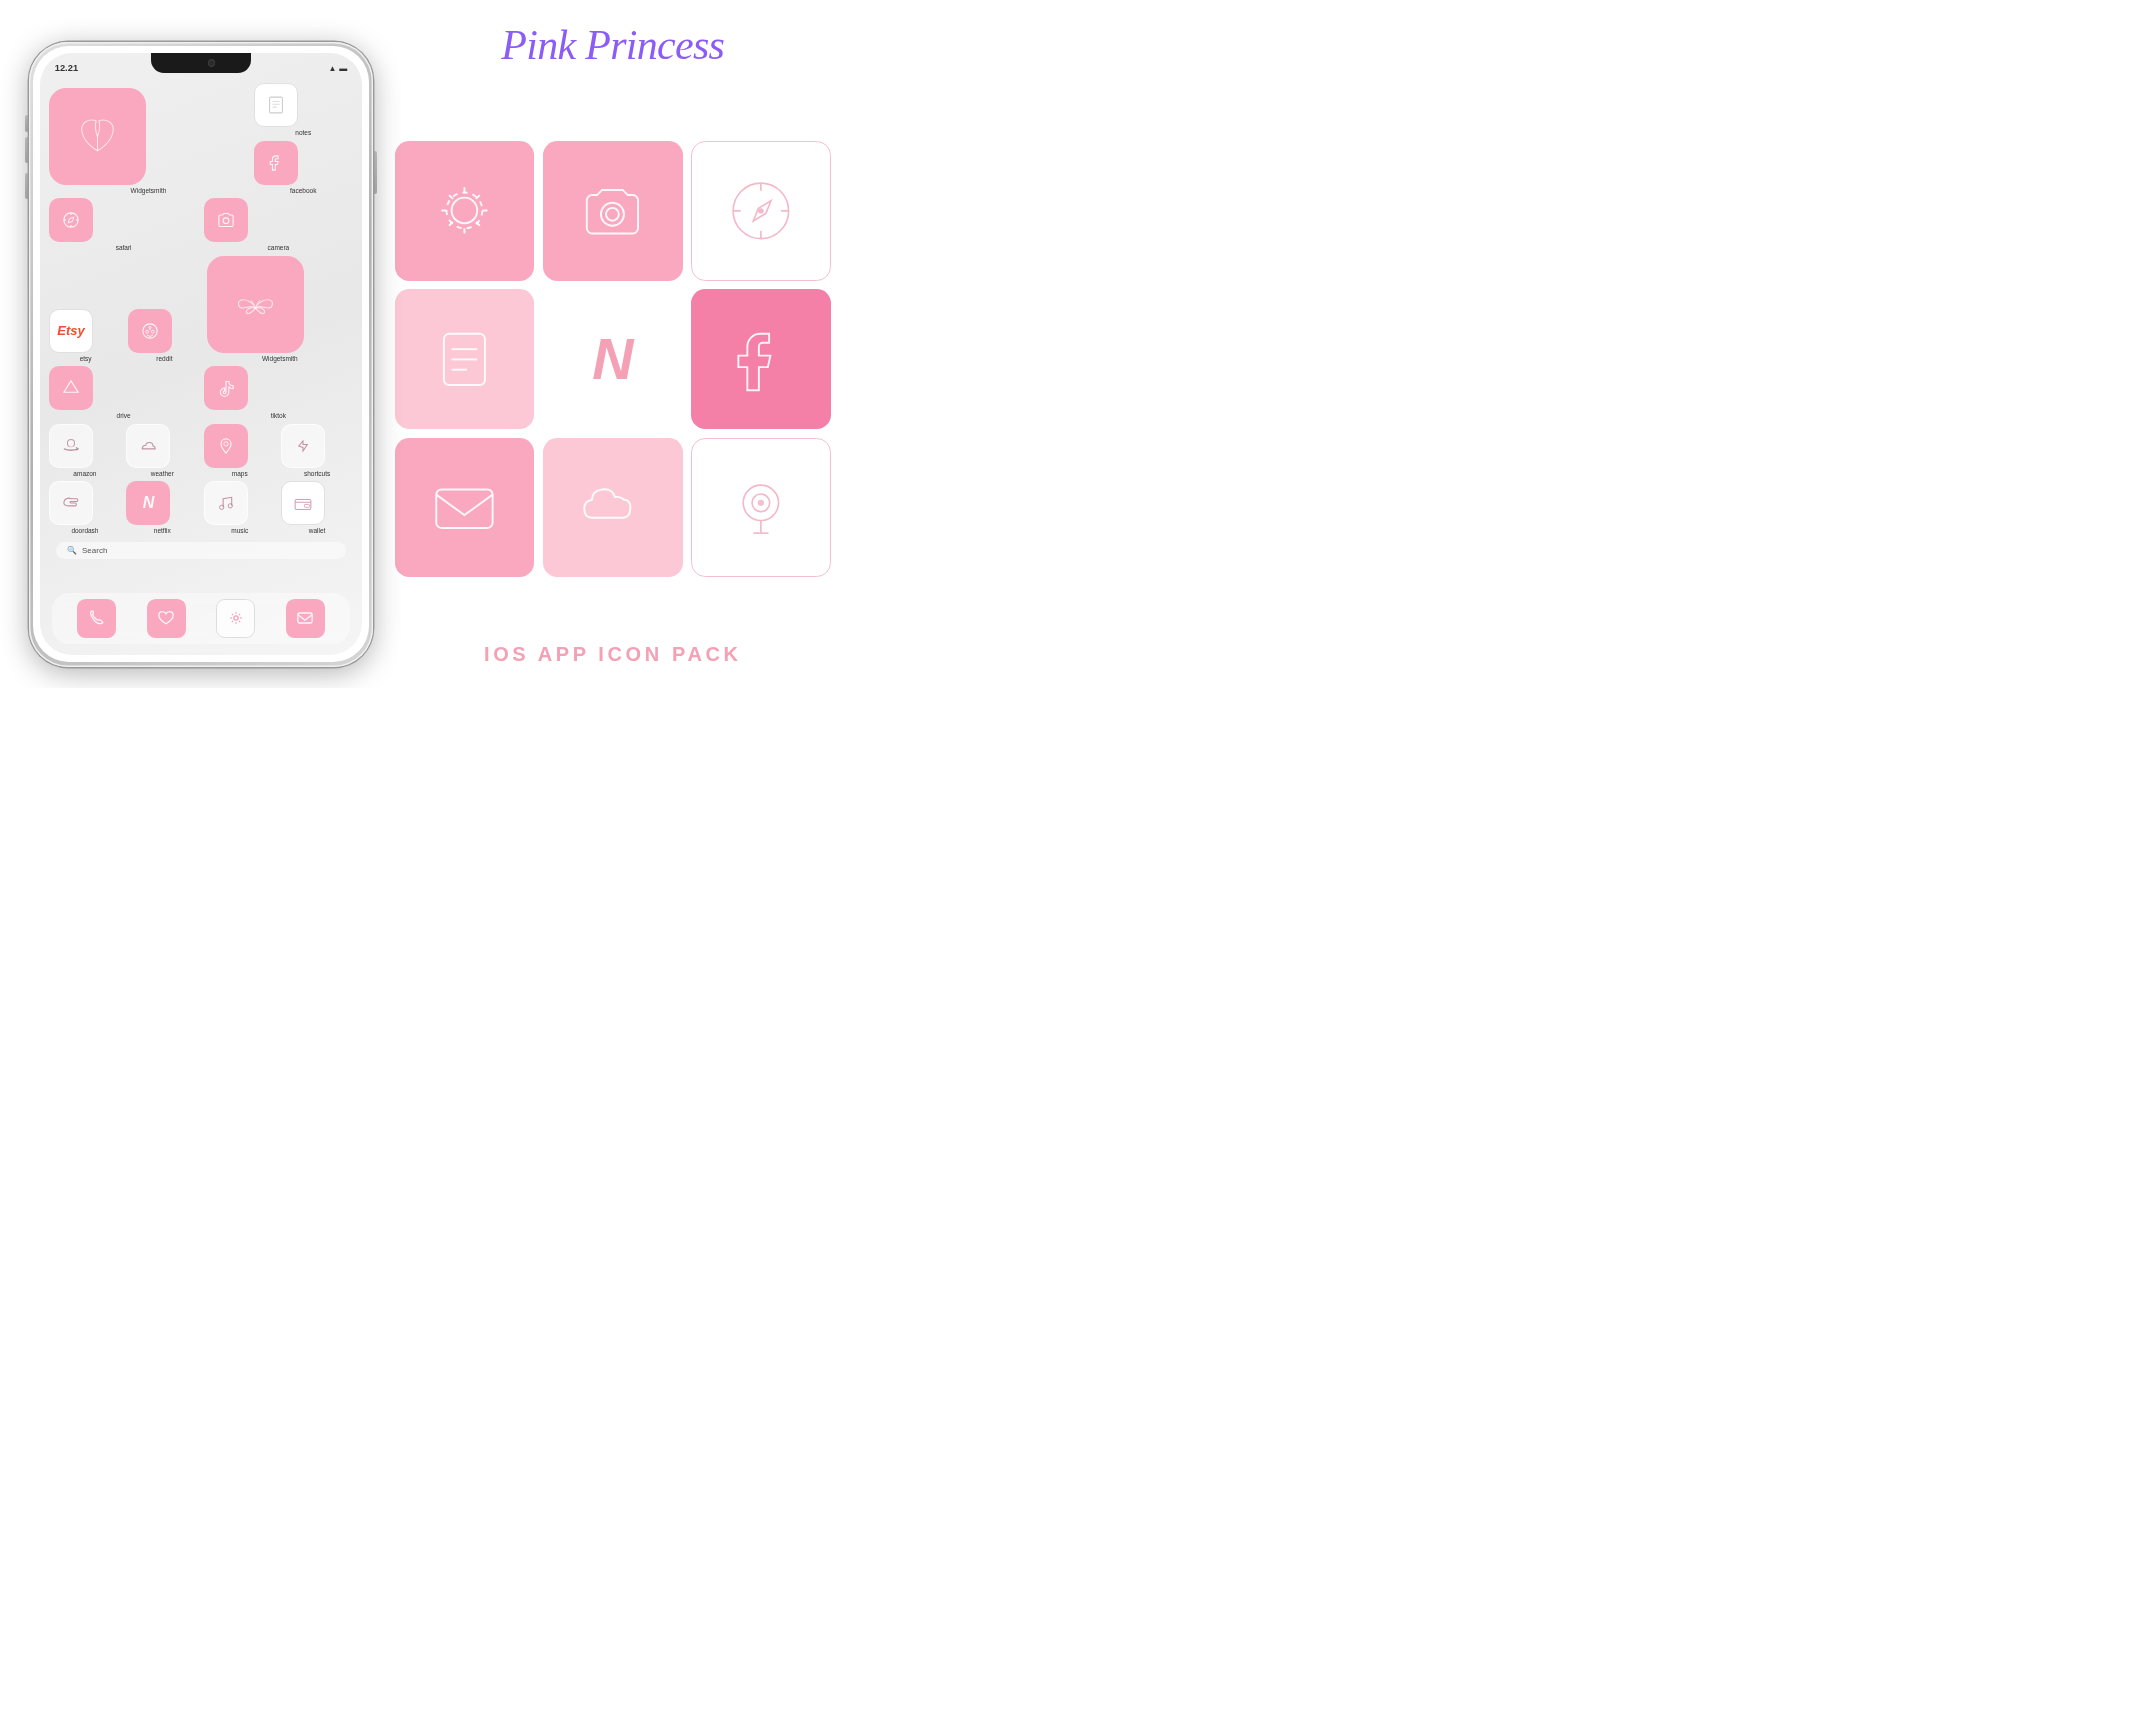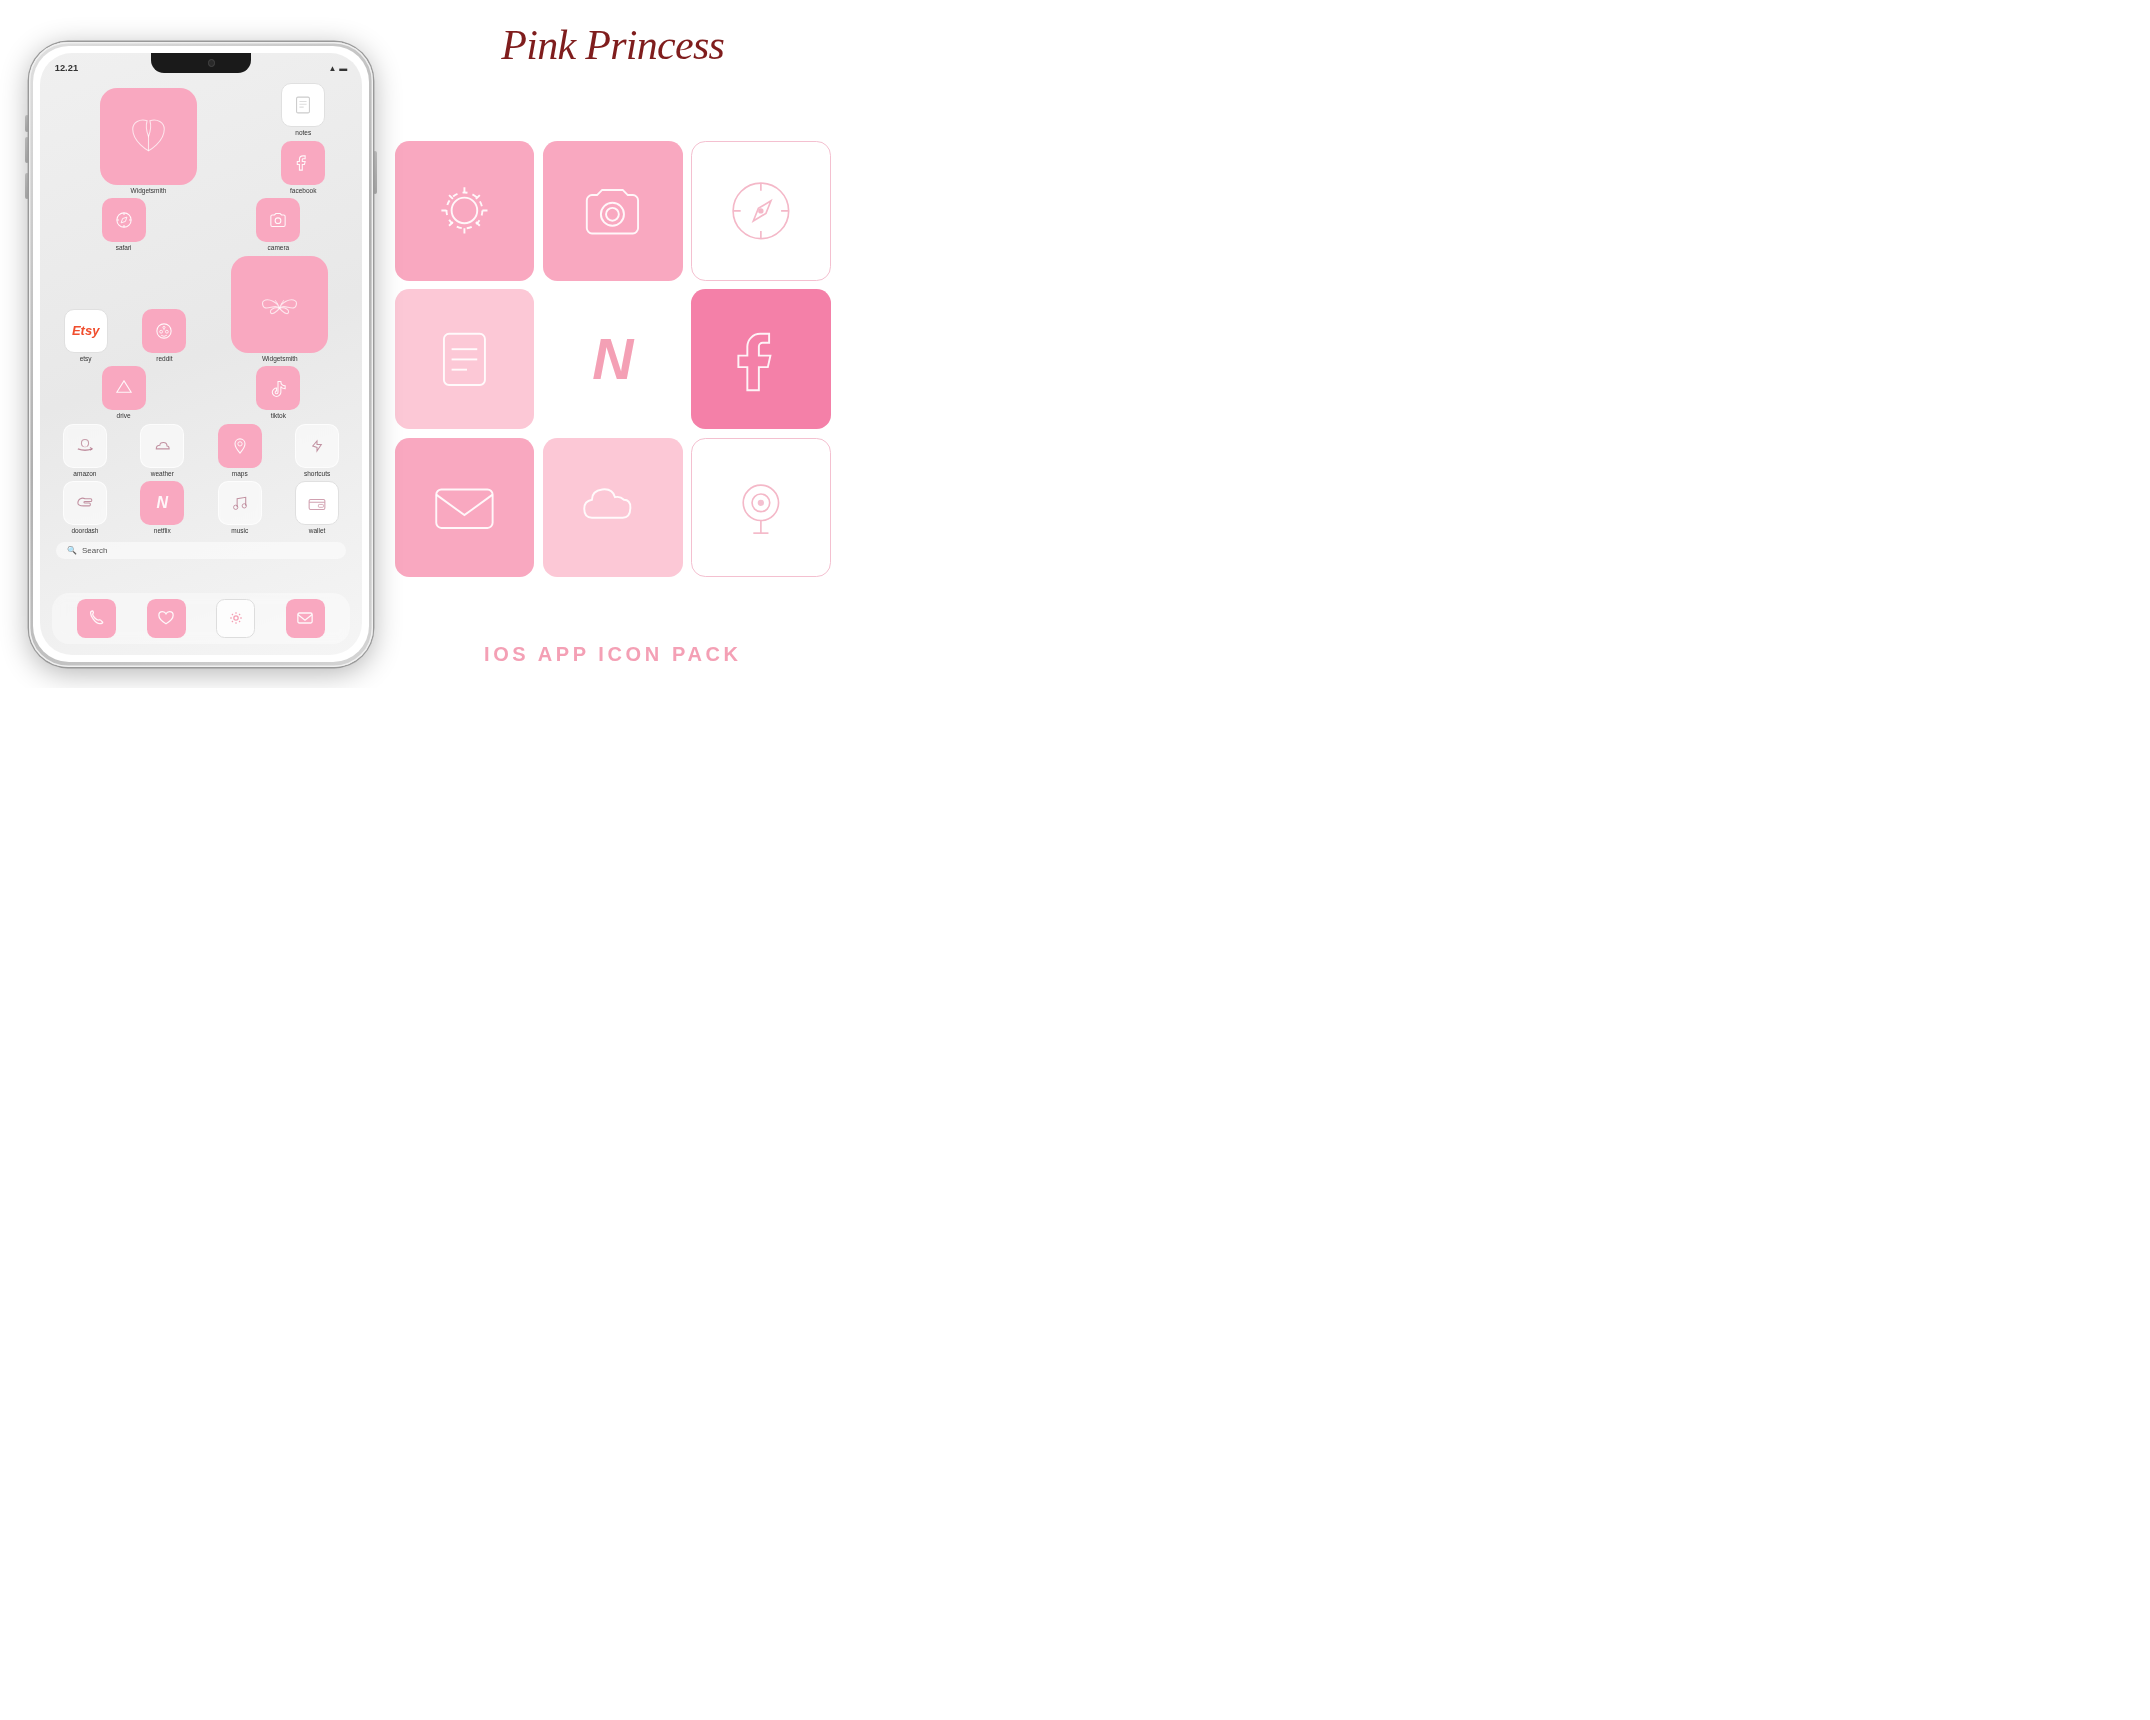--- a/index.html
+++ b/index.html
@@ -119,21 +119,20 @@
     .app-row {
       display: flex;
       gap: 5.7px;
       justify-content: flex-start;
       align-items: flex-end;
     }
 
     .app-icon {
       display: flex;
       flex-direction: column;
-      align-items: center;
       gap: 2.2px;
       flex: 1;
     }
 
     .app-icon-img {
       width: 44px;
       height: 44px;
       border-radius: 10px;
       display: flex;
       align-items: center;
@@ -246,21 +245,21 @@
     }
 
     .title-section {
       text-align: center;
       width: 100%;
       margin-bottom: 7.2px;
     }
 
     .title-pink-princess {
       font-size: 42px;
-      color: #7f1d1d;
+      color: #8b5cf6;
       font-family: 'Georgia', cursive;
       font-style: italic;
       font-weight: 400;
       line-height: 1.1;
       letter-spacing: -0.7px;
     }
 
     .icons-grid {
       display: grid;
       grid-template-columns: repeat(3, 1fr);

